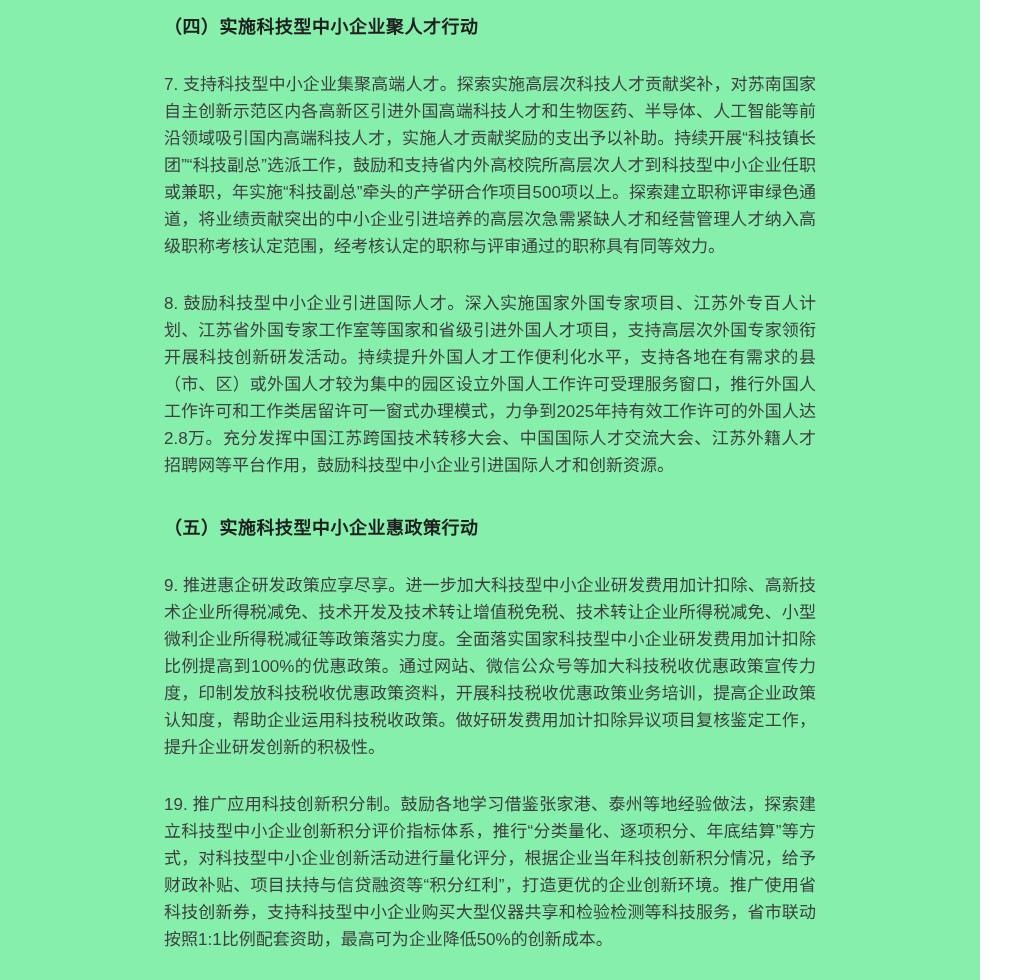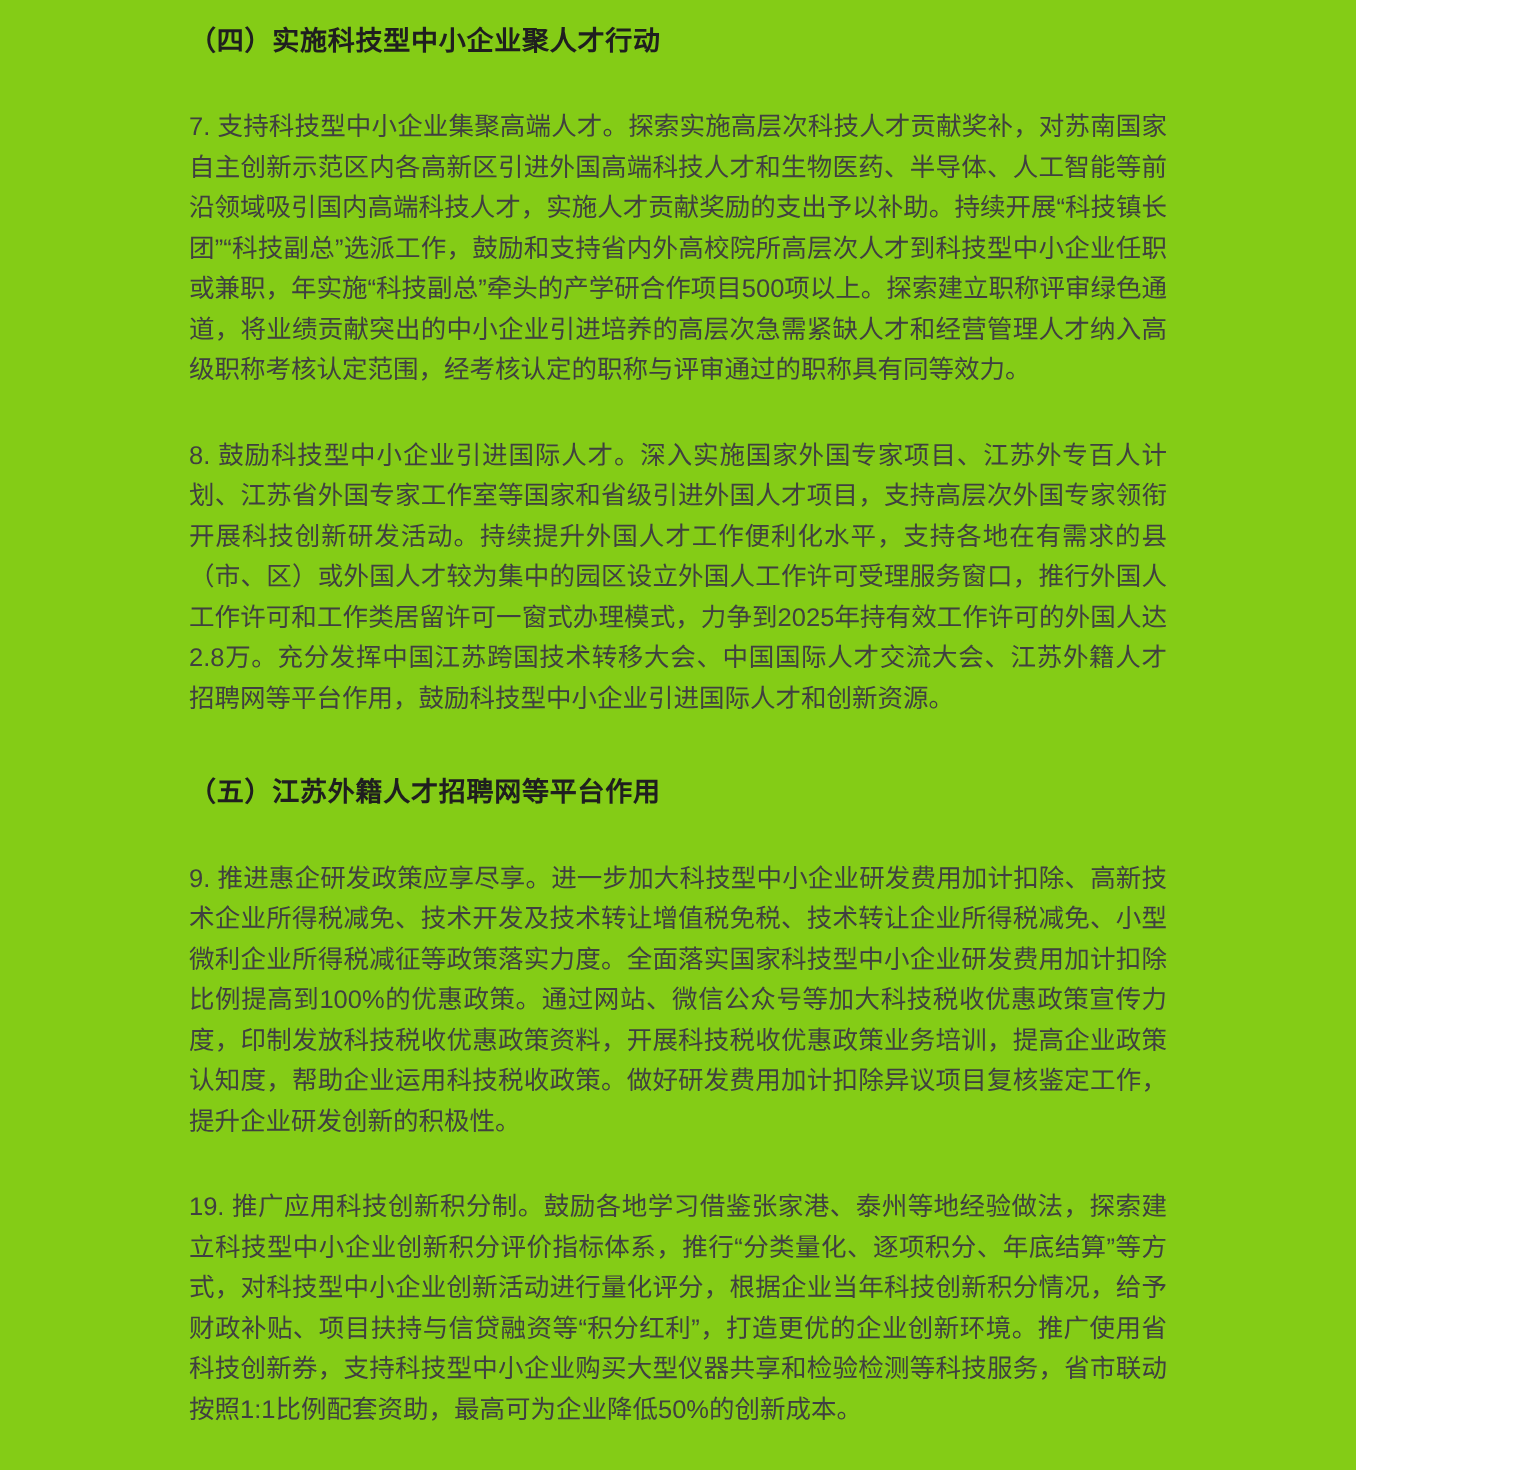--- a/index.html
+++ b/index.html
@@ -3,23 +3,23 @@
 <meta charset="utf-8">
 <style>
   * { box-sizing: border-box; }
   html, body {
     margin: 0;
     padding: 0;
     background: #ffffff;
     font-family: "Liberation Sans", "DejaVu Sans", sans-serif;
   }
   .viewport {
-    width: 904px;
+    width: 980px;
     height: 980px;
-    background: #84cc16;
+    background: #86efac;
     overflow: hidden;
   }
   .doc {
     width: 652px;
     margin: 0 auto;
     padding-top: 14px;
   }
   .sec-heading {
     font-size: 18px;
     line-height: 27px;
@@ -46,20 +46,20 @@
 
 <div class="viewport">
   <div class="doc">
 
     <h3 class="sec-heading">（四）实施科技型中小企业聚人才行动</h3>
 
     <p class="para">7. 支持科技型中小企业集聚高端人才。探索实施高层次科技人才贡献奖补，对苏南国家自主创新示范区内各高新区引进外国高端科技人才和生物医药、半导体、人工智能等前沿领域吸引国内高端科技人才，实施人才贡献奖励的支出予以补助。持续开展“科技镇长团”“科技副总”选派工作，鼓励和支持省内外高校院所高层次人才到科技型中小企业任职或兼职，年实施“科技副总”牵头的产学研合作项目500项以上。探索建立职称评审绿色通道，将业绩贡献突出的中小企业引进培养的高层次急需紧缺人才和经营管理人才纳入高级职称考核认定范围，经考核认定的职称与评审通过的职称具有同等效力。</p>
 
     <p class="para">8. 鼓励科技型中小企业引进国际人才。深入实施国家外国专家项目、江苏外专百人计划、江苏省外国专家工作室等国家和省级引进外国人才项目，支持高层次外国专家领衔开展科技创新研发活动。持续提升外国人才工作便利化水平，支持各地在有需求的县（市、区）或外国人才较为集中的园区设立外国人工作许可受理服务窗口，推行外国人工作许可和工作类居留许可一窗式办理模式，力争到2025年持有效工作许可的外国人达2.8万。充分发挥中国江苏跨国技术转移大会、中国国际人才交流大会、江苏外籍人才招聘网等平台作用，鼓励科技型中小企业引进国际人才和创新资源。</p>
 
-    <h3 class="sec-heading later">（五）江苏外籍人才招聘网等平台作用</h3>
+    <h3 class="sec-heading later">（五）实施科技型中小企业惠政策行动</h3>
 
     <p class="para">9. 推进惠企研发政策应享尽享。进一步加大科技型中小企业研发费用加计扣除、高新技术企业所得税减免、技术开发及技术转让增值税免税、技术转让企业所得税减免、小型微利企业所得税减征等政策落实力度。全面落实国家科技型中小企业研发费用加计扣除比例提高到100%的优惠政策。通过网站、微信公众号等加大科技税收优惠政策宣传力度，印制发放科技税收优惠政策资料，开展科技税收优惠政策业务培训，提高企业政策认知度，帮助企业运用科技税收政策。做好研发费用加计扣除异议项目复核鉴定工作，提升企业研发创新的积极性。</p>
 
     <p class="para">19. 推广应用科技创新积分制。鼓励各地学习借鉴张家港、泰州等地经验做法，探索建立科技型中小企业创新积分评价指标体系，推行“分类量化、逐项积分、年底结算”等方式，对科技型中小企业创新活动进行量化评分，根据企业当年科技创新积分情况，给予财政补贴、项目扶持与信贷融资等“积分红利”，打造更优的企业创新环境。推广使用省科技创新券，支持科技型中小企业购买大型仪器共享和检验检测等科技服务，省市联动按照1:1比例配套资助，最高可为企业降低50%的创新成本。</p>
 
   </div>
 </div>
 
 </body></html>

